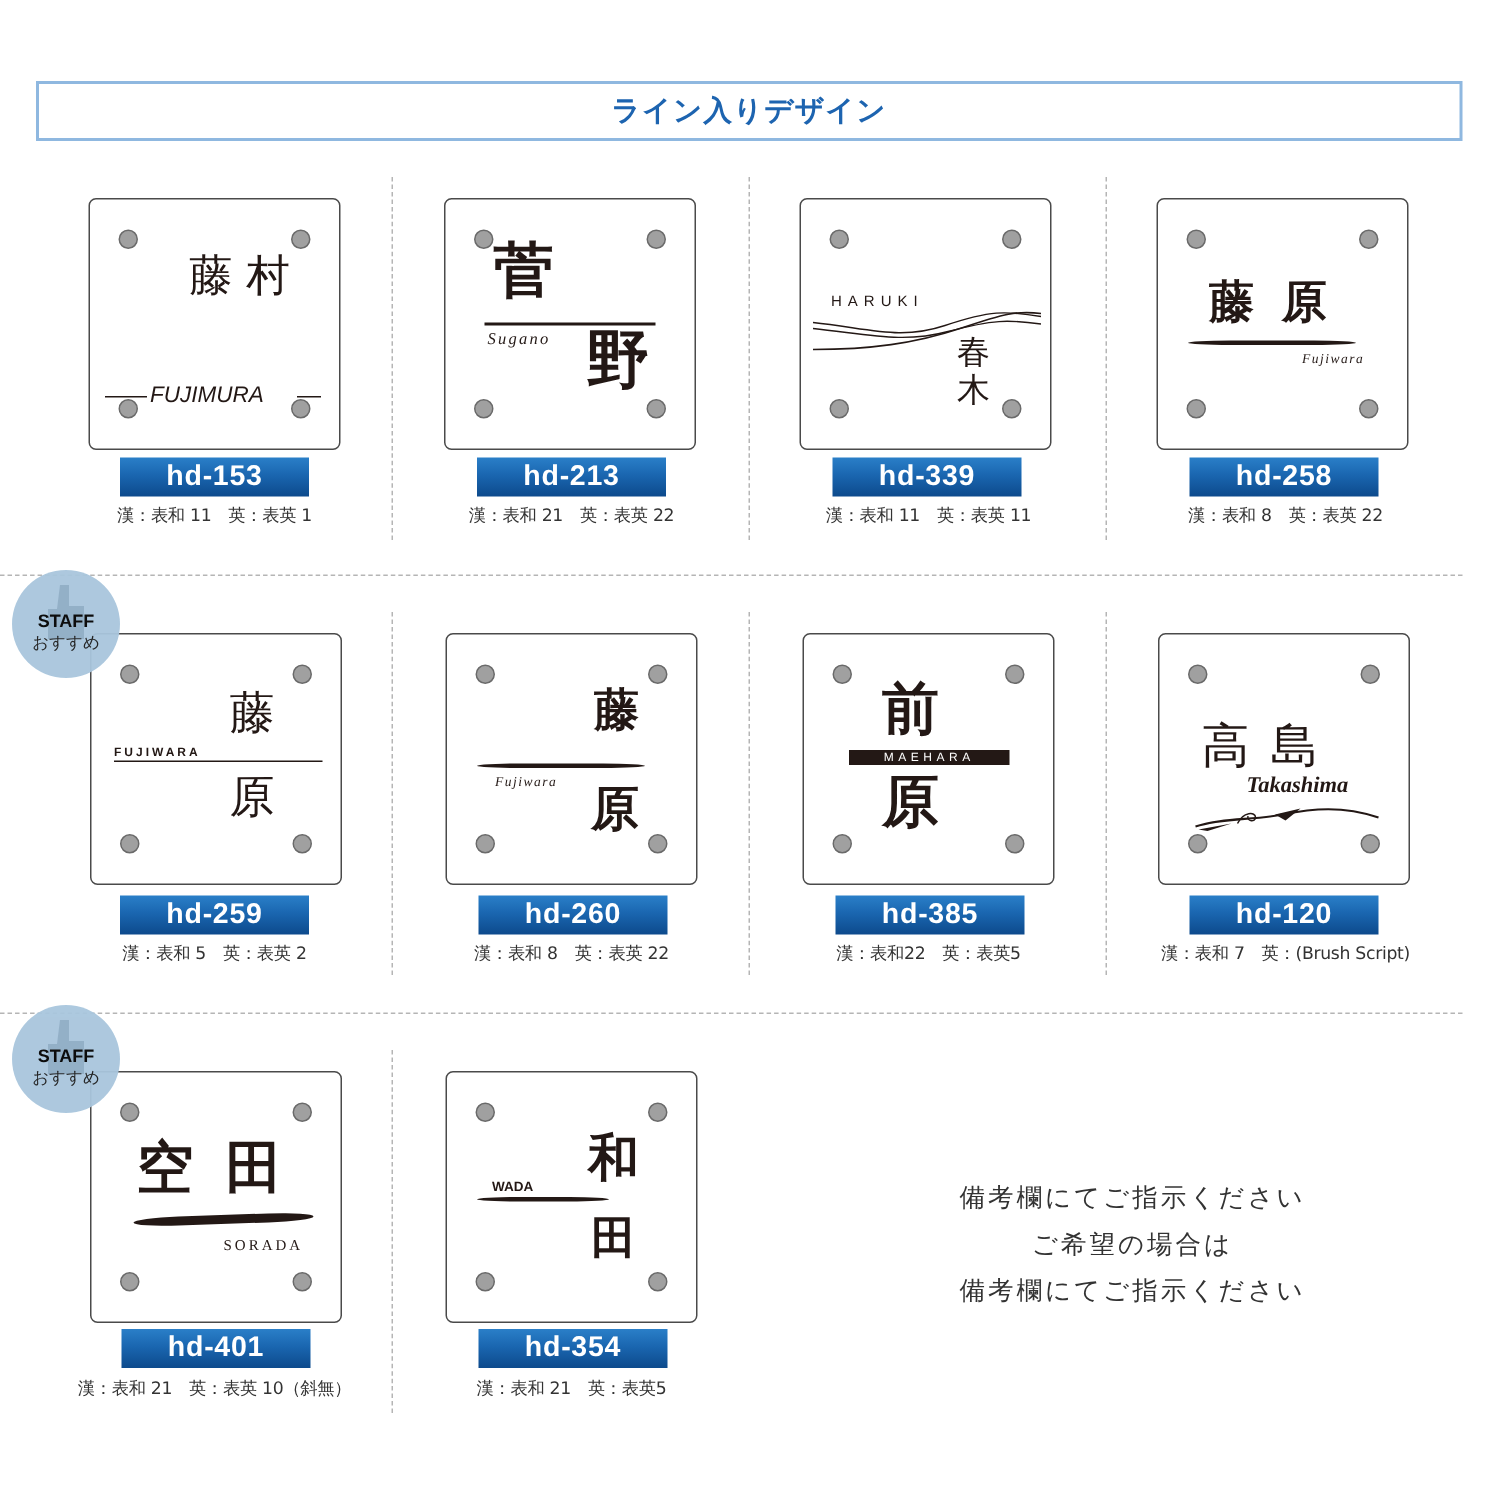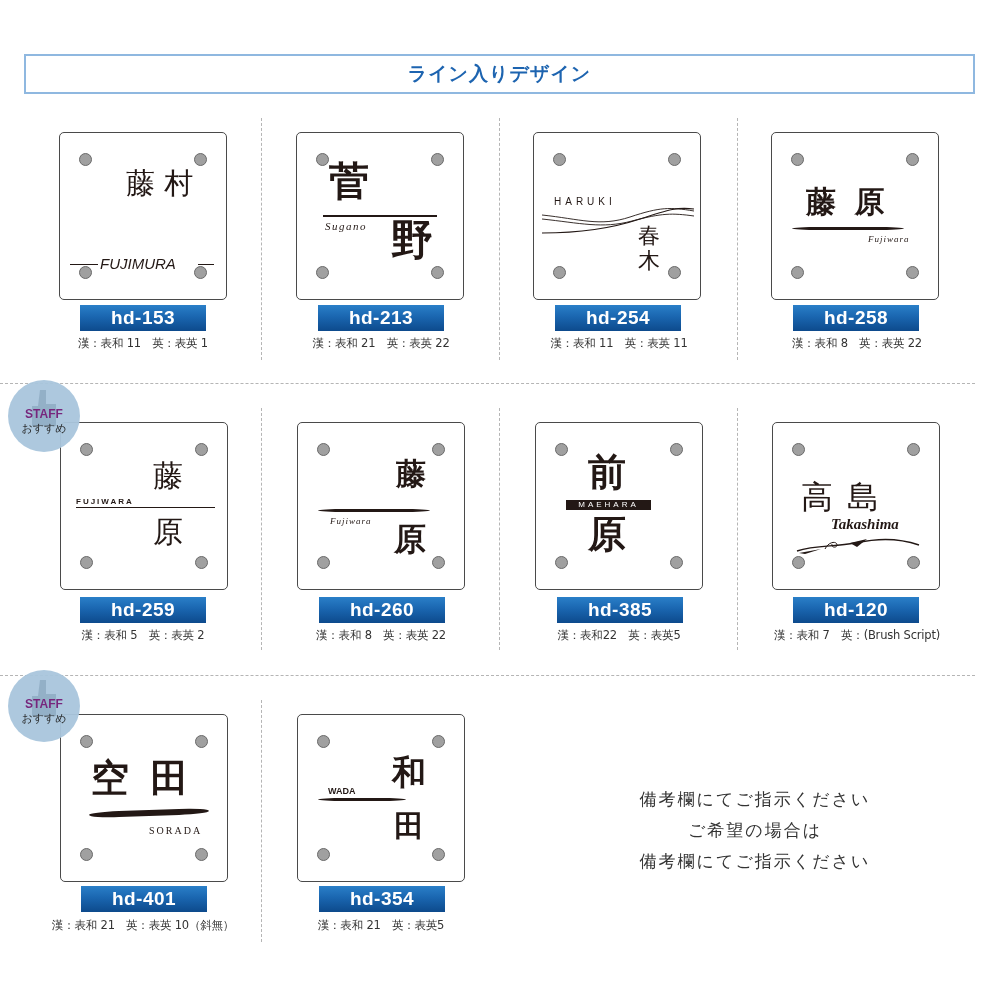--- a/index.html
+++ b/index.html
@@ -53,21 +53,21 @@
   .brush-stroke { position: absolute; background: #231815; border-radius: 50% / 100%; }
 
   .staff-badge {
     position: absolute; width: 72px; height: 72px; border-radius: 50%;
     background: #a9c6dd; opacity: 0.95; z-index: 5;
     display: flex; flex-direction: column; align-items: center; justify-content: center;
   }
   .staff-badge .thumb {
     position: absolute; left: 18px; top: 8px; width: 34px; height: 40px;
   }
-  .staff-line1 { font-family: "Liberation Sans", sans-serif; font-weight: bold; font-size: 12px; color: #701a75; position: relative; margin-top: 10px; }
+  .staff-line1 { font-family: "Liberation Sans", sans-serif; font-weight: bold; font-size: 12px; color: #000000; position: relative; margin-top: 10px; }
   .staff-line2 { font-family: "DejaVu Sans", sans-serif; font-size: 11px; color: #1a1a1a; position: relative; }
 
   .note {
     position: absolute; left: 590px; top: 784px; width: 330px; text-align: center;
     font-family: "DejaVu Sans", sans-serif; font-size: 17px; line-height: 31px; color: #333;
     letter-spacing: 2px;
   }
 </style>
 </head>
 <body>
@@ -124,21 +124,21 @@
     <div class="screw br"></div>
     <div class="roman" style="left:20px; top:64px; font-family:'Liberation Sans',sans-serif; font-size:10px; letter-spacing:4px;">HARUKI</div>
     <svg style="position:absolute; left:6px; top:70px;" width="156" height="34" viewBox="0 0 156 34">
       <path d="M2 12 C40 16, 60 24, 90 14 S130 4, 154 8" stroke="#231815" stroke-width="0.9" fill="none"></path>
       <path d="M2 16 C40 20, 62 26, 92 18 S132 10, 154 13" stroke="#231815" stroke-width="0.9" fill="none"></path>
       <path d="M2 30 C40 30, 70 26, 100 16 S138 4, 154 6" stroke="#231815" stroke-width="1.1" fill="none"></path>
     </svg>
     <div class="kanji k-serif" style="left:104px; top:92px; font-size:22px;">春</div>
     <div class="kanji k-serif" style="left:104px; top:117px; font-size:22px;">木</div>
   </div>
-  <div class="code-badge" style="left:55px; top:187px;">hd-254</div>
+  <div class="code-badge" style="left:55px; top:187px;">hd-339</div>
   <div class="font-spec" style="left:0; top:218px;">漢：表和 11　英：表英 11</div>
 </div>
 
 <div class="cell" style="left:738px; top:118px;">
   <div class="plate" style="left:33px; top:14px;">
     <div class="screw tl"></div>
     <div class="screw tr"></div>
     <div class="screw bl"></div>
     <div class="screw br"></div>
     <div class="kanji k-brush" style="left:34px; top:54px; font-size:30px; letter-spacing:4px;">藤 原</div>
@@ -187,21 +187,21 @@
   <div class="font-spec" style="left:0; top:220px;">漢：表和 8　英：表英 22</div>
 </div>
 
 <div class="cell" style="left:500px; top:408px;">
   <div class="plate" style="left:35px; top:14px;">
     <div class="screw tl"></div>
     <div class="screw tr"></div>
     <div class="screw bl"></div>
     <div class="screw br"></div>
     <div class="kanji k-brush" style="left:52px; top:30px; font-size:38px;">前</div>
-    <div style="position:absolute; left:30px; top:77px; width:85px; height:10px; background:#231815; display:flex; align-items:center; justify-content:center;">
+    <div style="position:absolute; left:30px; top:77px; width:107px; height:10px; background:#231815; display:flex; align-items:center; justify-content:center;">
       <span style="color:#fff; font-family:'Liberation Sans',sans-serif; font-size:8px; letter-spacing:3px; line-height:1;">MAEHARA</span>
     </div>
     <div class="kanji k-brush" style="left:52px; top:92px; font-size:38px;">原</div>
   </div>
   <div class="code-badge" style="left:57px; top:189px;">hd-385</div>
   <div class="font-spec" style="left:0; top:220px;">漢：表和22　英：表英5</div>
 </div>
 
 <div class="cell" style="left:738px; top:408px;">
   <div class="plate" style="left:34px; top:14px;">

